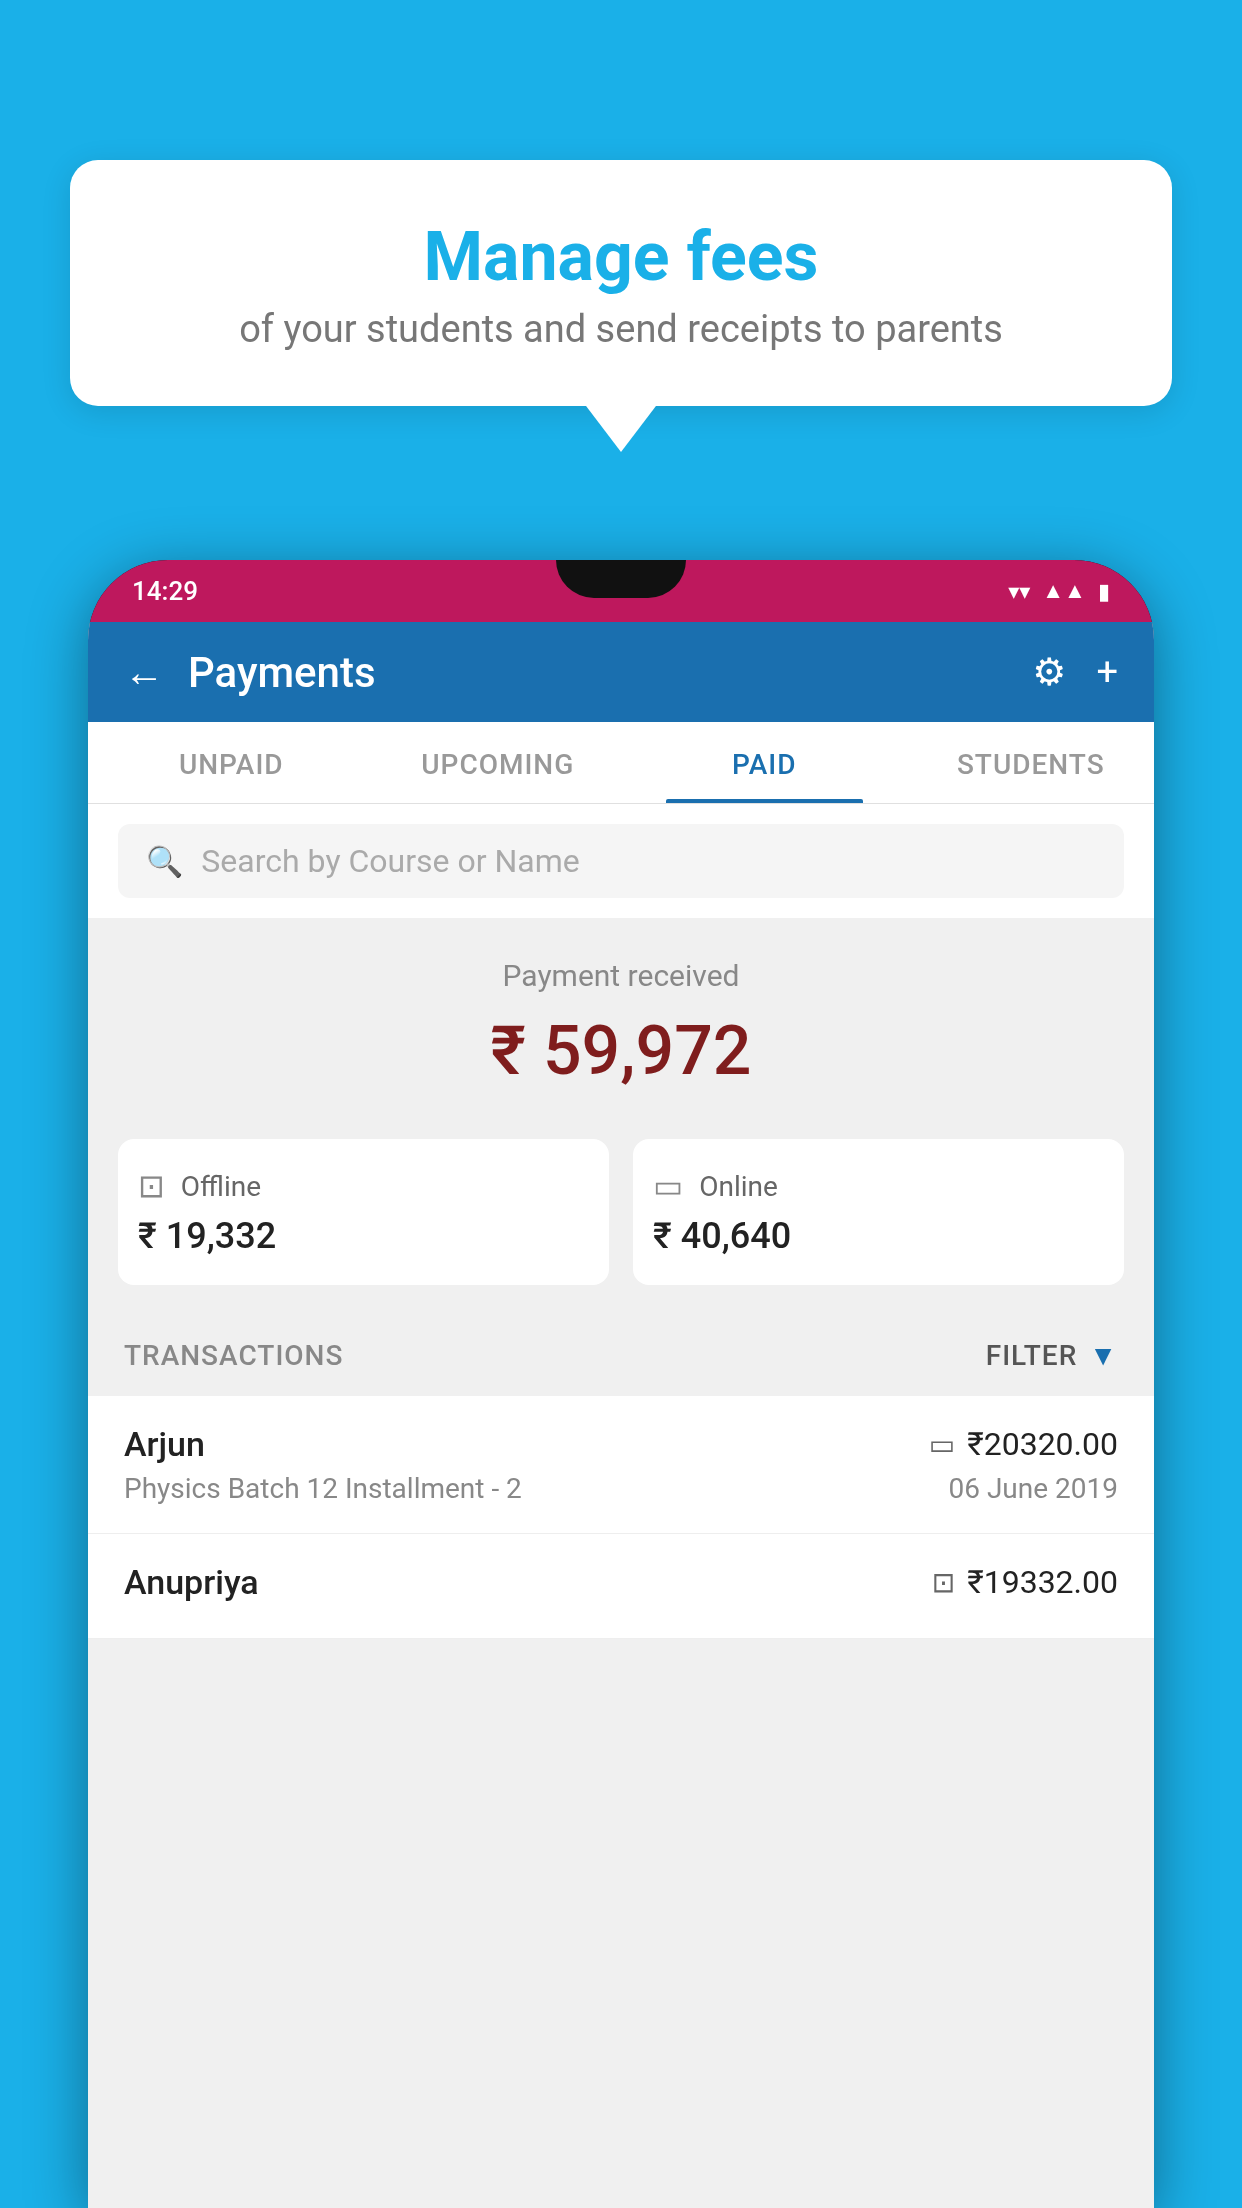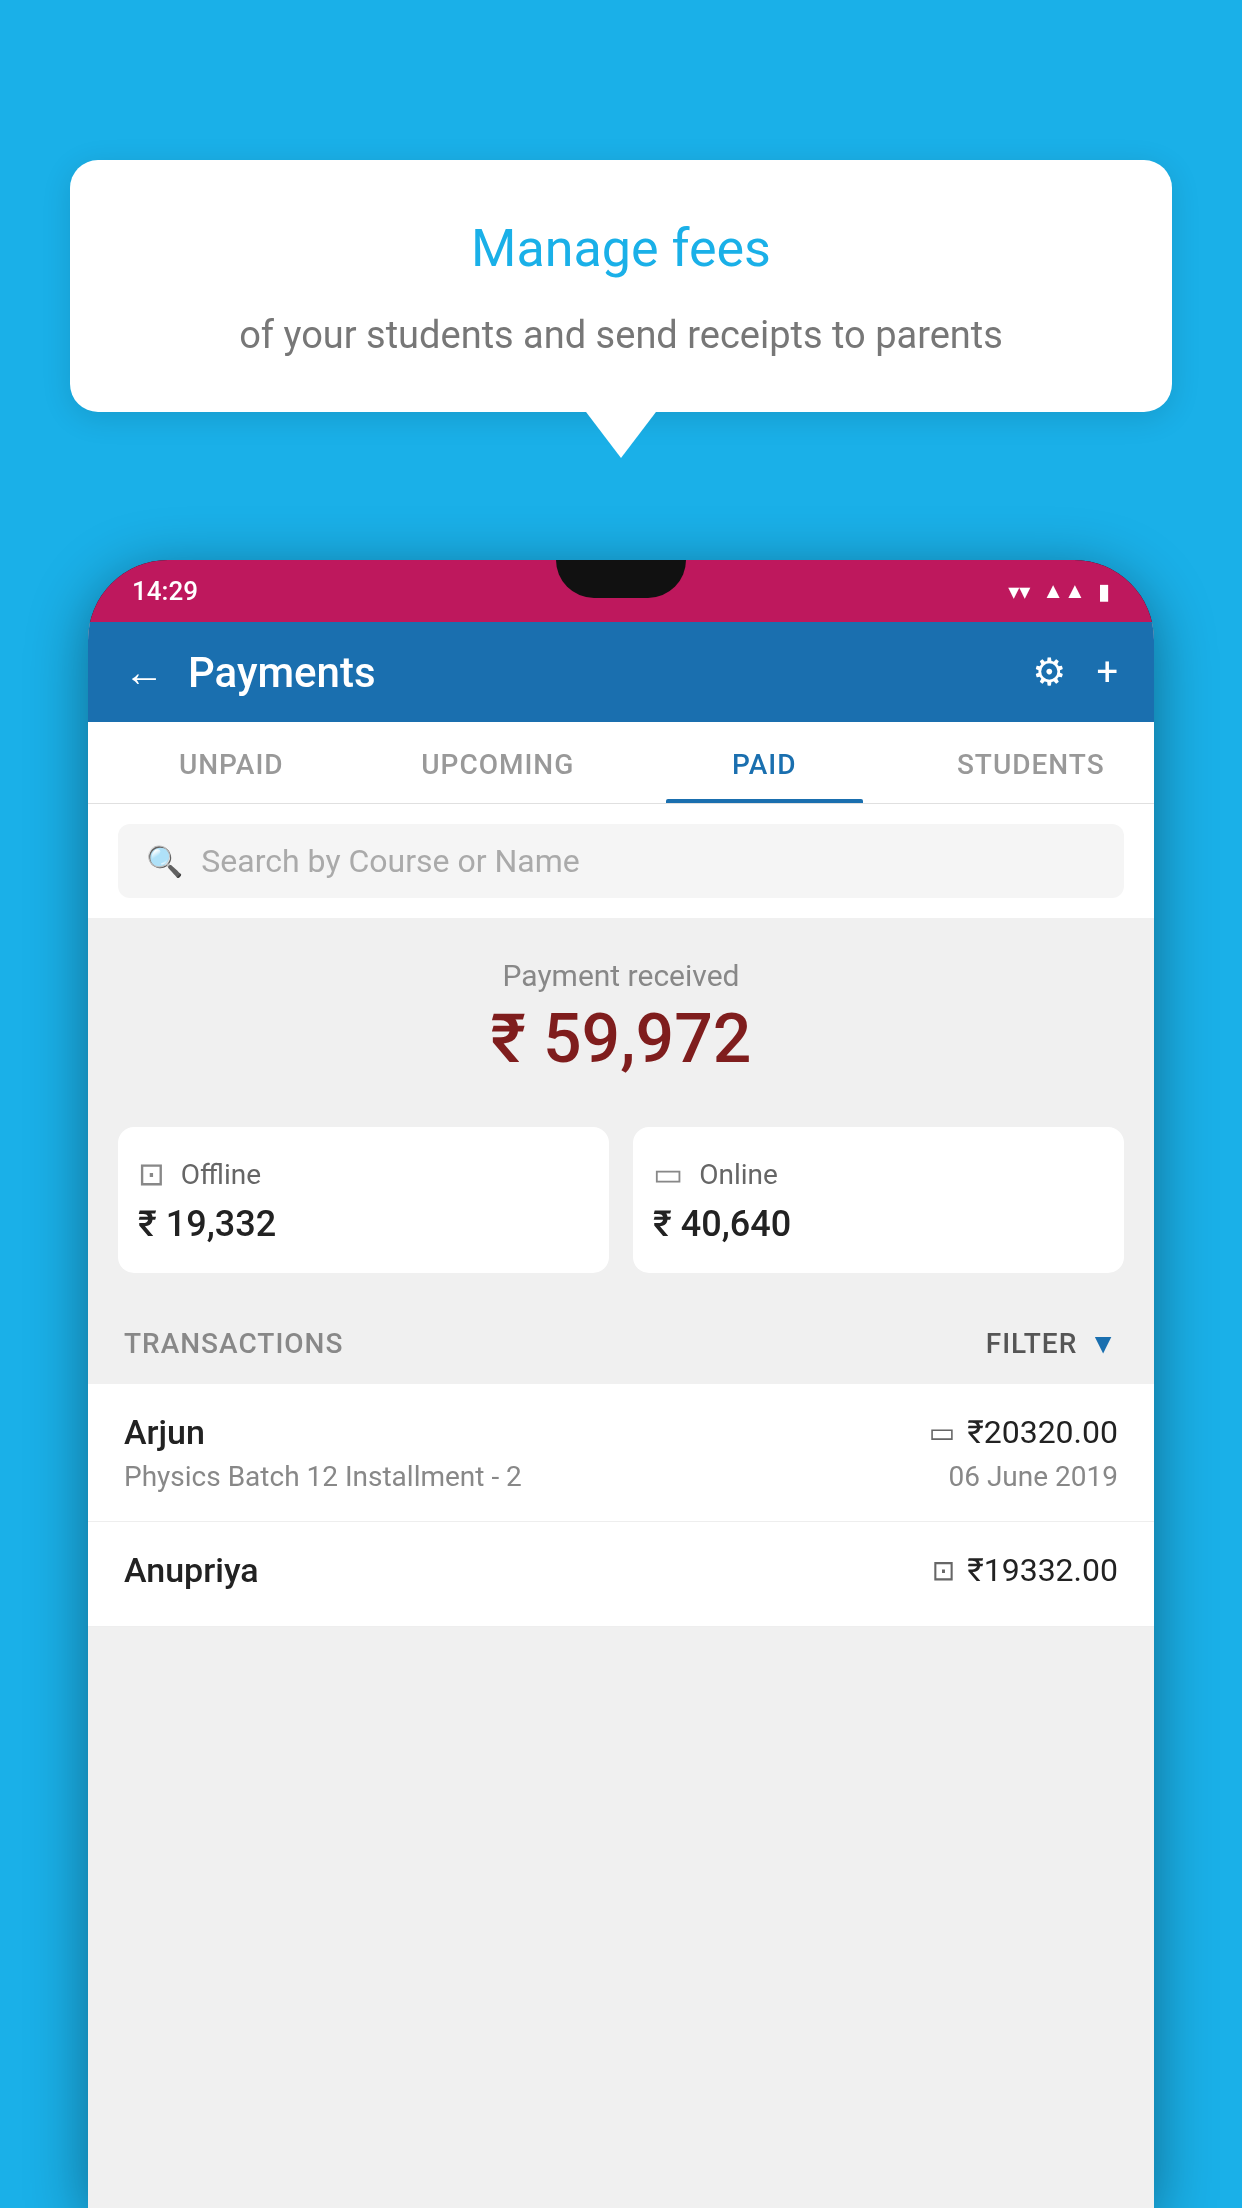--- a/index.html
+++ b/index.html
@@ -31,25 +31,25 @@
       bottom: -46px;
       left: 50%;
       transform: translateX(-50%);
       width: 0;
       height: 0;
       border-left: 38px solid transparent;
       border-right: 38px solid transparent;
       border-top: 50px solid #fff;
     }
     .bubble-title {
-      font-size: 52px;
-      font-weight: 400;
+      font-size: 68px;
+      font-weight: 700;
       color: #1ab0e8;
       line-height: 1.1;
-      margin-bottom: 36px;
+      margin-bottom: 12px;
     }
     .bubble-subtitle {
       font-size: 38px;
       color: #777;
       font-weight: 400;
     }
 
     
     .phone-frame {
       position: absolute;
@@ -194,21 +194,21 @@
 
     
     .payment-summary {
       background: #f0f0f0;
       padding: 40px 30px 30px;
       text-align: center;
     }
     .payment-received-label {
       color: #888;
       font-size: 30px;
-      margin-bottom: 6px;
+      margin-bottom: 18px;
     }
     .payment-amount {
       font-size: 68px;
       font-weight: 500;
       color: #7f1d1d;
       margin-bottom: 48px;
     }
     .payment-cards {
       display: flex;
       gap: 24px;

